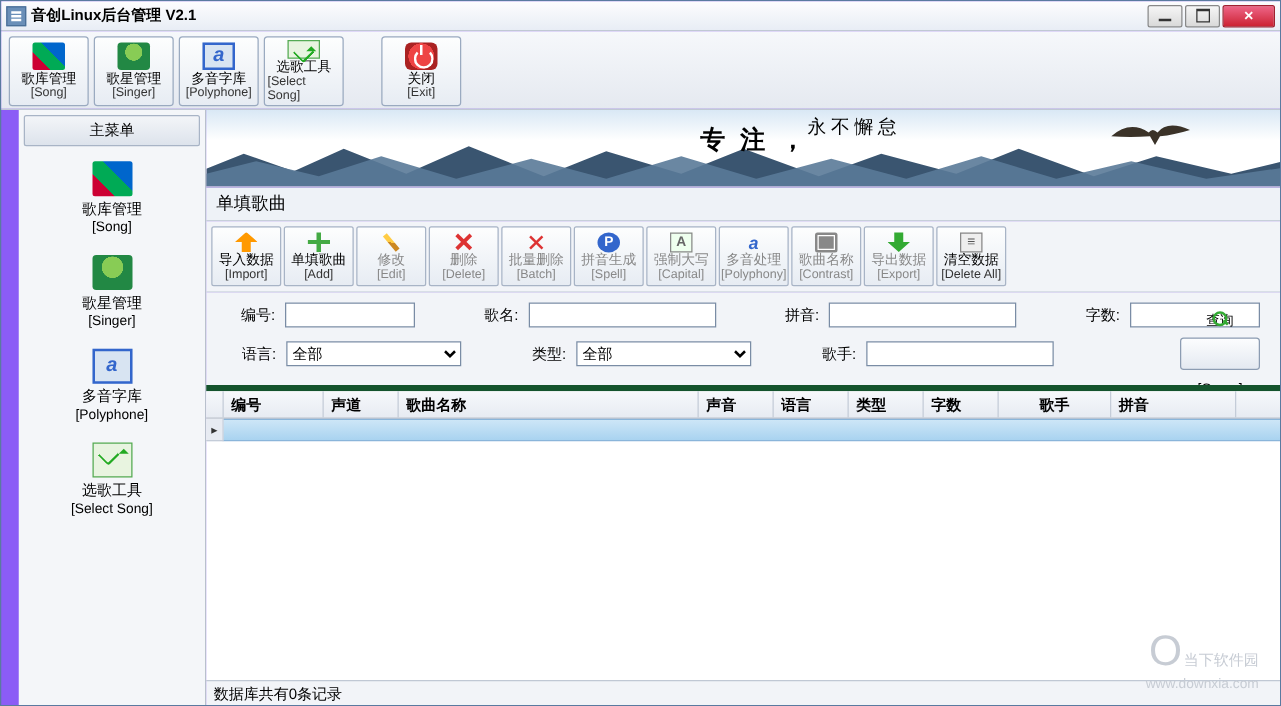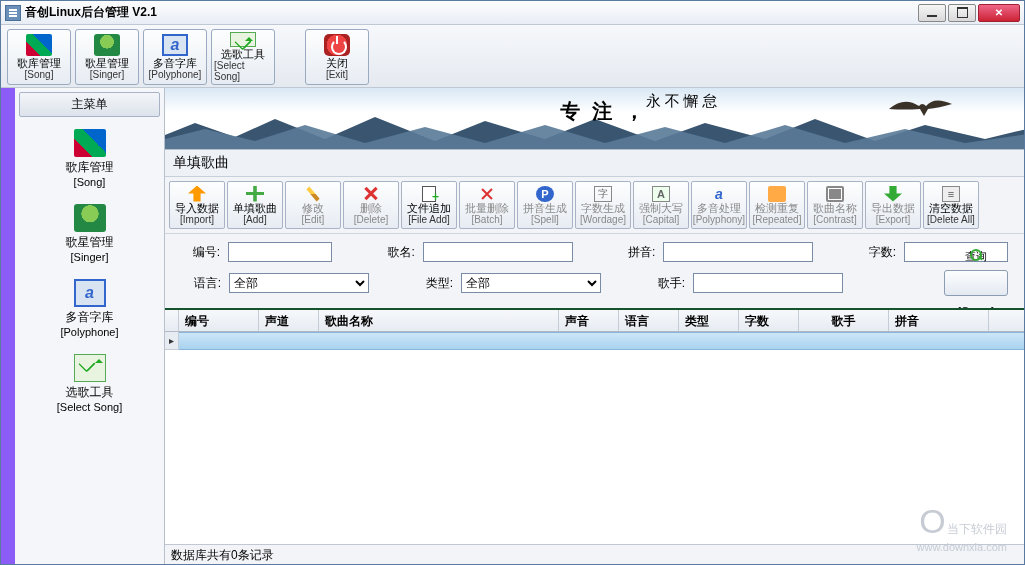--- a/index.html
+++ b/index.html
@@ -56,21 +56,21 @@
 .tin { height: 20px; border:1px solid #7a8ca5; background:#fff; padding: 0 4px; font-size:12px; }
 .tin.w1 { width: 104px; }
 .tin.w2 { width: 150px; }
 .sel { height: 20px; border:1px solid #7a8ca5; background:#fff; font-size:12px; }
 .sel.w1 { width: 140px; }
 .qbtn { margin-left:auto; width: 64px; height: 26px; border:1px solid #8c9cb2; background: linear-gradient(#fcfdfe,#e4e9f1); border-radius:3px; display:flex; flex-direction:column; align-items:center; justify-content:center; cursor:pointer; }
 .qbtn .ic { width:14px; height:10px; }
 .qbtn .l1 { font-size:11px; }
 .qbtn .l2 { font-size:11px;margin-top:41px; }
 
-.grid-wrap { flex:1; display:flex; flex-direction:column; border-top:2px solid #14532d; background:#fff; min-height:0; }
+.grid-wrap { flex:1; display:flex; flex-direction:column; border-top:5px solid #14532d; background:#fff; min-height:0; }
 .grid-head { display:flex; background: linear-gradient(#f6f8fb,#e7ebf2); border-bottom:1px solid #b0b8c4; height:22px; }
 .gh { border-right:1px solid #c4ccd8; padding: 3px 6px; font-size:12px; font-weight:bold; overflow:hidden; white-space:nowrap; }
 .grid-body { flex:1; position:relative; }
 .sel-row { position:absolute; top:0; left:14px; right:0; height:18px; background: linear-gradient(#cde6f7,#a9d3f0); border-top:1px solid #8ab5da; border-bottom:1px solid #8ab5da; }
 .row-marker { position:absolute; top:0; left:0; width:14px; height:18px; background:#e7ebf2; border-right:1px solid #c4ccd8; border-bottom:1px solid #c4ccd8; display:flex; align-items:center; justify-content:center; }
 .row-marker::after { content:"▸"; font-size:10px; color:#333; }
 
 .status { height:20px; border-top:1px solid #c0c8d4; padding: 2px 6px; font-size:12px; background:#f2f4f8; }
 
 .watermark { position:absolute; right:18px; bottom:12px; text-align:right; color:#c7ccd4; pointer-events:none; }
@@ -222,54 +222,39 @@
           <div class="abtn disabled">
             <div class="ic ic-edit"></div>
             <div class="l1">修改</div>
             <div class="l2">[Edit]</div>
           </div>
           <div class="abtn disabled">
             <div class="ic ic-del"></div>
             <div class="l1">删除</div>
             <div class="l2">[Delete]</div>
           </div>
-          <div class="abtn">
-            <div class="ic ic-fileadd"></div>
-            <div class="l1">文件追加</div>
-            <div class="l2">[File Add]</div>
-          </div>
           <div class="abtn disabled">
             <div class="ic ic-batch"></div>
             <div class="l1">批量删除</div>
             <div class="l2">[Batch]</div>
           </div>
           <div class="abtn disabled">
             <div class="ic ic-spell"></div>
             <div class="l1">拼音生成</div>
             <div class="l2">[Spell]</div>
           </div>
           <div class="abtn disabled">
-            <div class="ic ic-word"></div>
-            <div class="l1">字数生成</div>
-            <div class="l2">[Wordage]</div>
-          </div>
-          <div class="abtn disabled">
             <div class="ic ic-cap"></div>
             <div class="l1">强制大写</div>
             <div class="l2">[Capital]</div>
           </div>
           <div class="abtn disabled">
             <div class="ic ic-poly2"></div>
             <div class="l1">多音处理</div>
             <div class="l2">[Polyphony]</div>
-          </div>
-          <div class="abtn disabled">
-            <div class="ic ic-repeat"></div>
-            <div class="l1">检测重复</div>
-            <div class="l2">[Repeated]</div>
           </div>
           <div class="abtn disabled">
             <div class="ic ic-contrast"></div>
             <div class="l1">歌曲名称</div>
             <div class="l2">[Contrast]</div>
           </div>
           <div class="abtn disabled">
             <div class="ic ic-export"></div>
             <div class="l1">导出数据</div>
             <div class="l2">[Export]</div>

